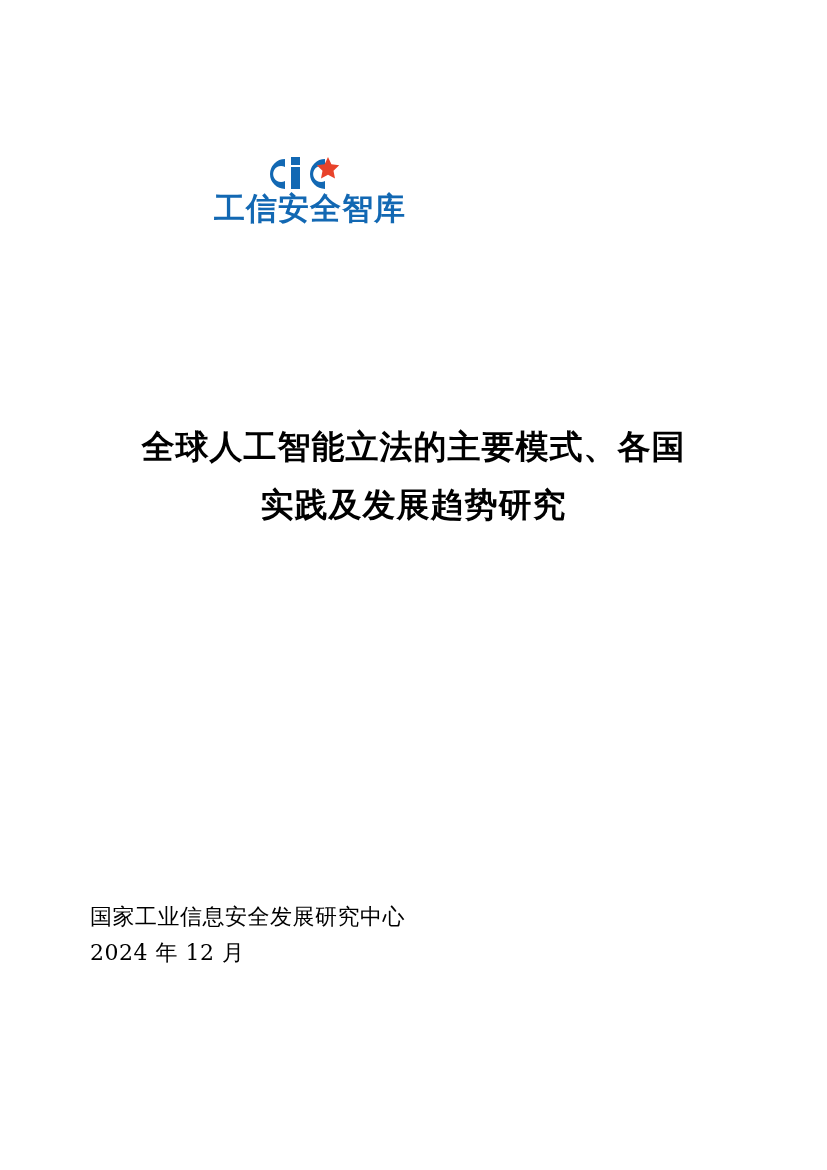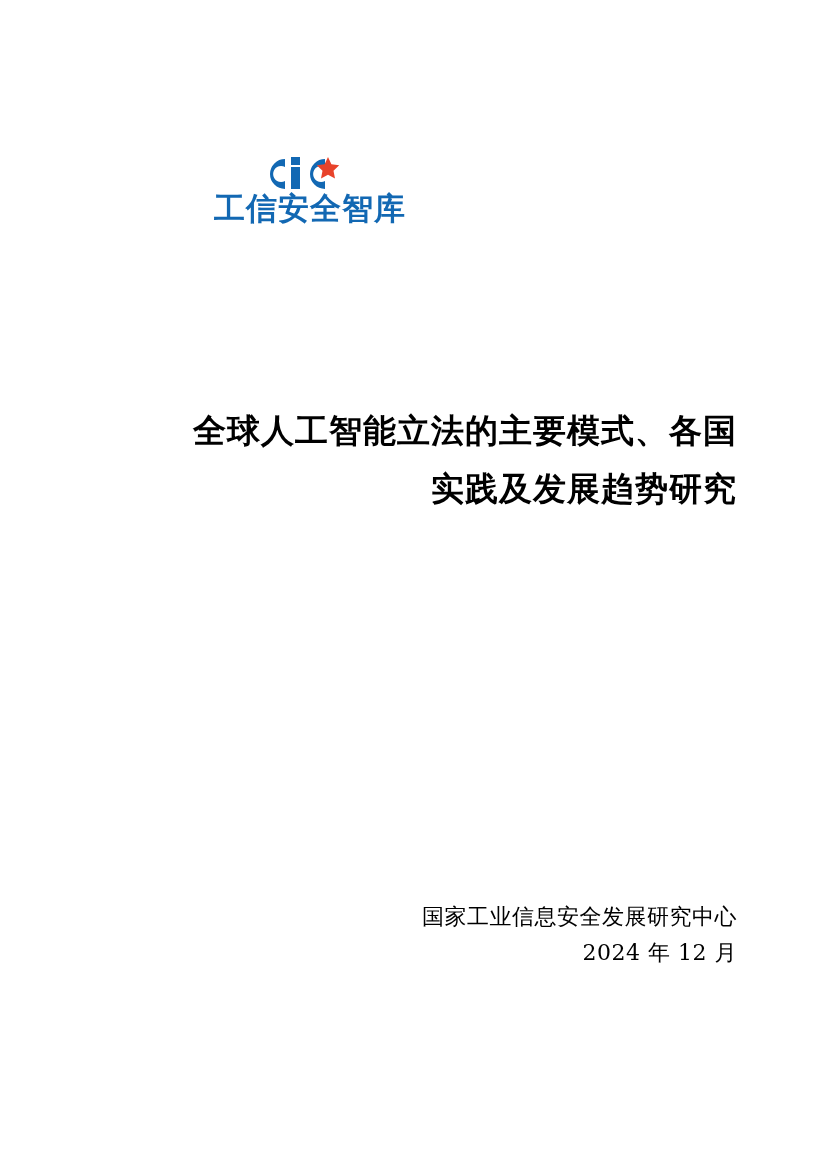--- a/index.html
+++ b/index.html
@@ -69,42 +69,42 @@
     font-style: italic;
     color: #1268b3;
     letter-spacing: 2px;
     white-space: nowrap;
   }
 
   
   .doc-title {
     position: absolute;
     left: 90px;
-    top: 402px;
+    top: 418px;
     width: 647px;
-    text-align: right;
+    text-align: center;
     font-family: "DejaVu Sans", sans-serif;
     font-size: 33px;
     font-weight: bold;
     line-height: 1.75;
     letter-spacing: 1px;
     color: #000000;
   }
 
   .doc-title .line {
     display: block;
   }
 
   
   .doc-footer {
     position: absolute;
     left: 90px;
     top: 900px;
     width: 647px;
-    text-align: right;
+    text-align: left;
     font-family: "DejaVu Serif", "Liberation Serif", serif;
     color: #000000;
   }
 
   .doc-footer .org {
     font-size: 22px;
     line-height: 1.55;
     letter-spacing: 0.5px;
   }
 

